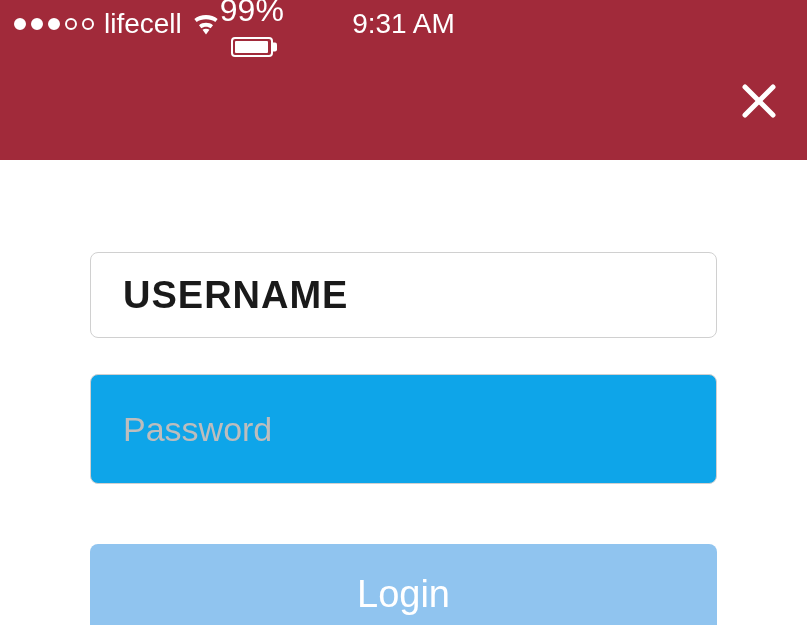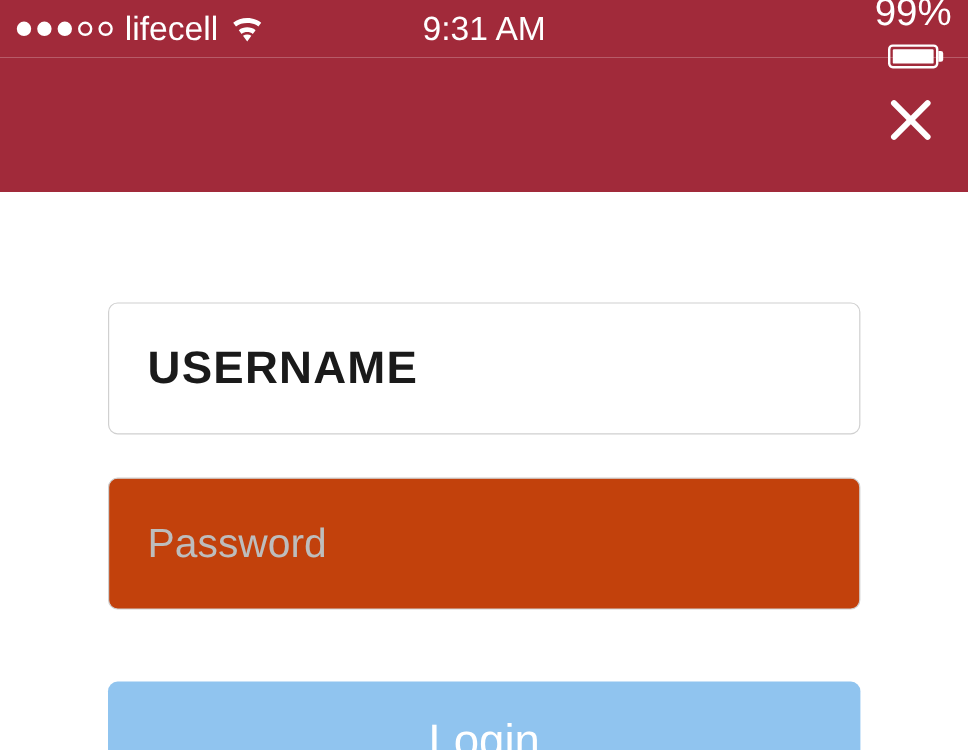--- a/index.html
+++ b/index.html
@@ -13,24 +13,23 @@
       height: 625px;
       overflow: hidden;
       background: #fff;
     }
     .status-bar {
       height: 48px;
       background: #a12a3a;
       color: #fff;
       display: flex;
       align-items: center;
-      justify-content: space-between;
+      justify-content: flex-start;
       padding: 0 14px;
       font-size: 26px;
-      gap: 36px;
     }
     .status-left {
       display: flex;
       align-items: center;
       gap: 10px;
     }
     .signal-dots {
       display: flex;
       gap: 5px;
       align-items: center;
@@ -117,25 +116,25 @@
       padding: 28px 32px;
       font-size: 34px;
       color: #1a1a1a;
       margin-bottom: 36px;
       font-family: inherit;
     }
     .input-username {
       font-weight: 700;
       letter-spacing: 1px;
       font-size: 38px;
-      height: 110px;
+      height: 86px;
     }
     .input-password {
       height: 110px;
-      background: #c2410c;
+      background: #0ea5e9;
     }
     .input-password::placeholder {
       color: #bdbdbd;
       font-weight: 300;
     }
     .login-button {
       width: 100%;
       background: #90c4ef;
       color: #fff;
       border: none;

